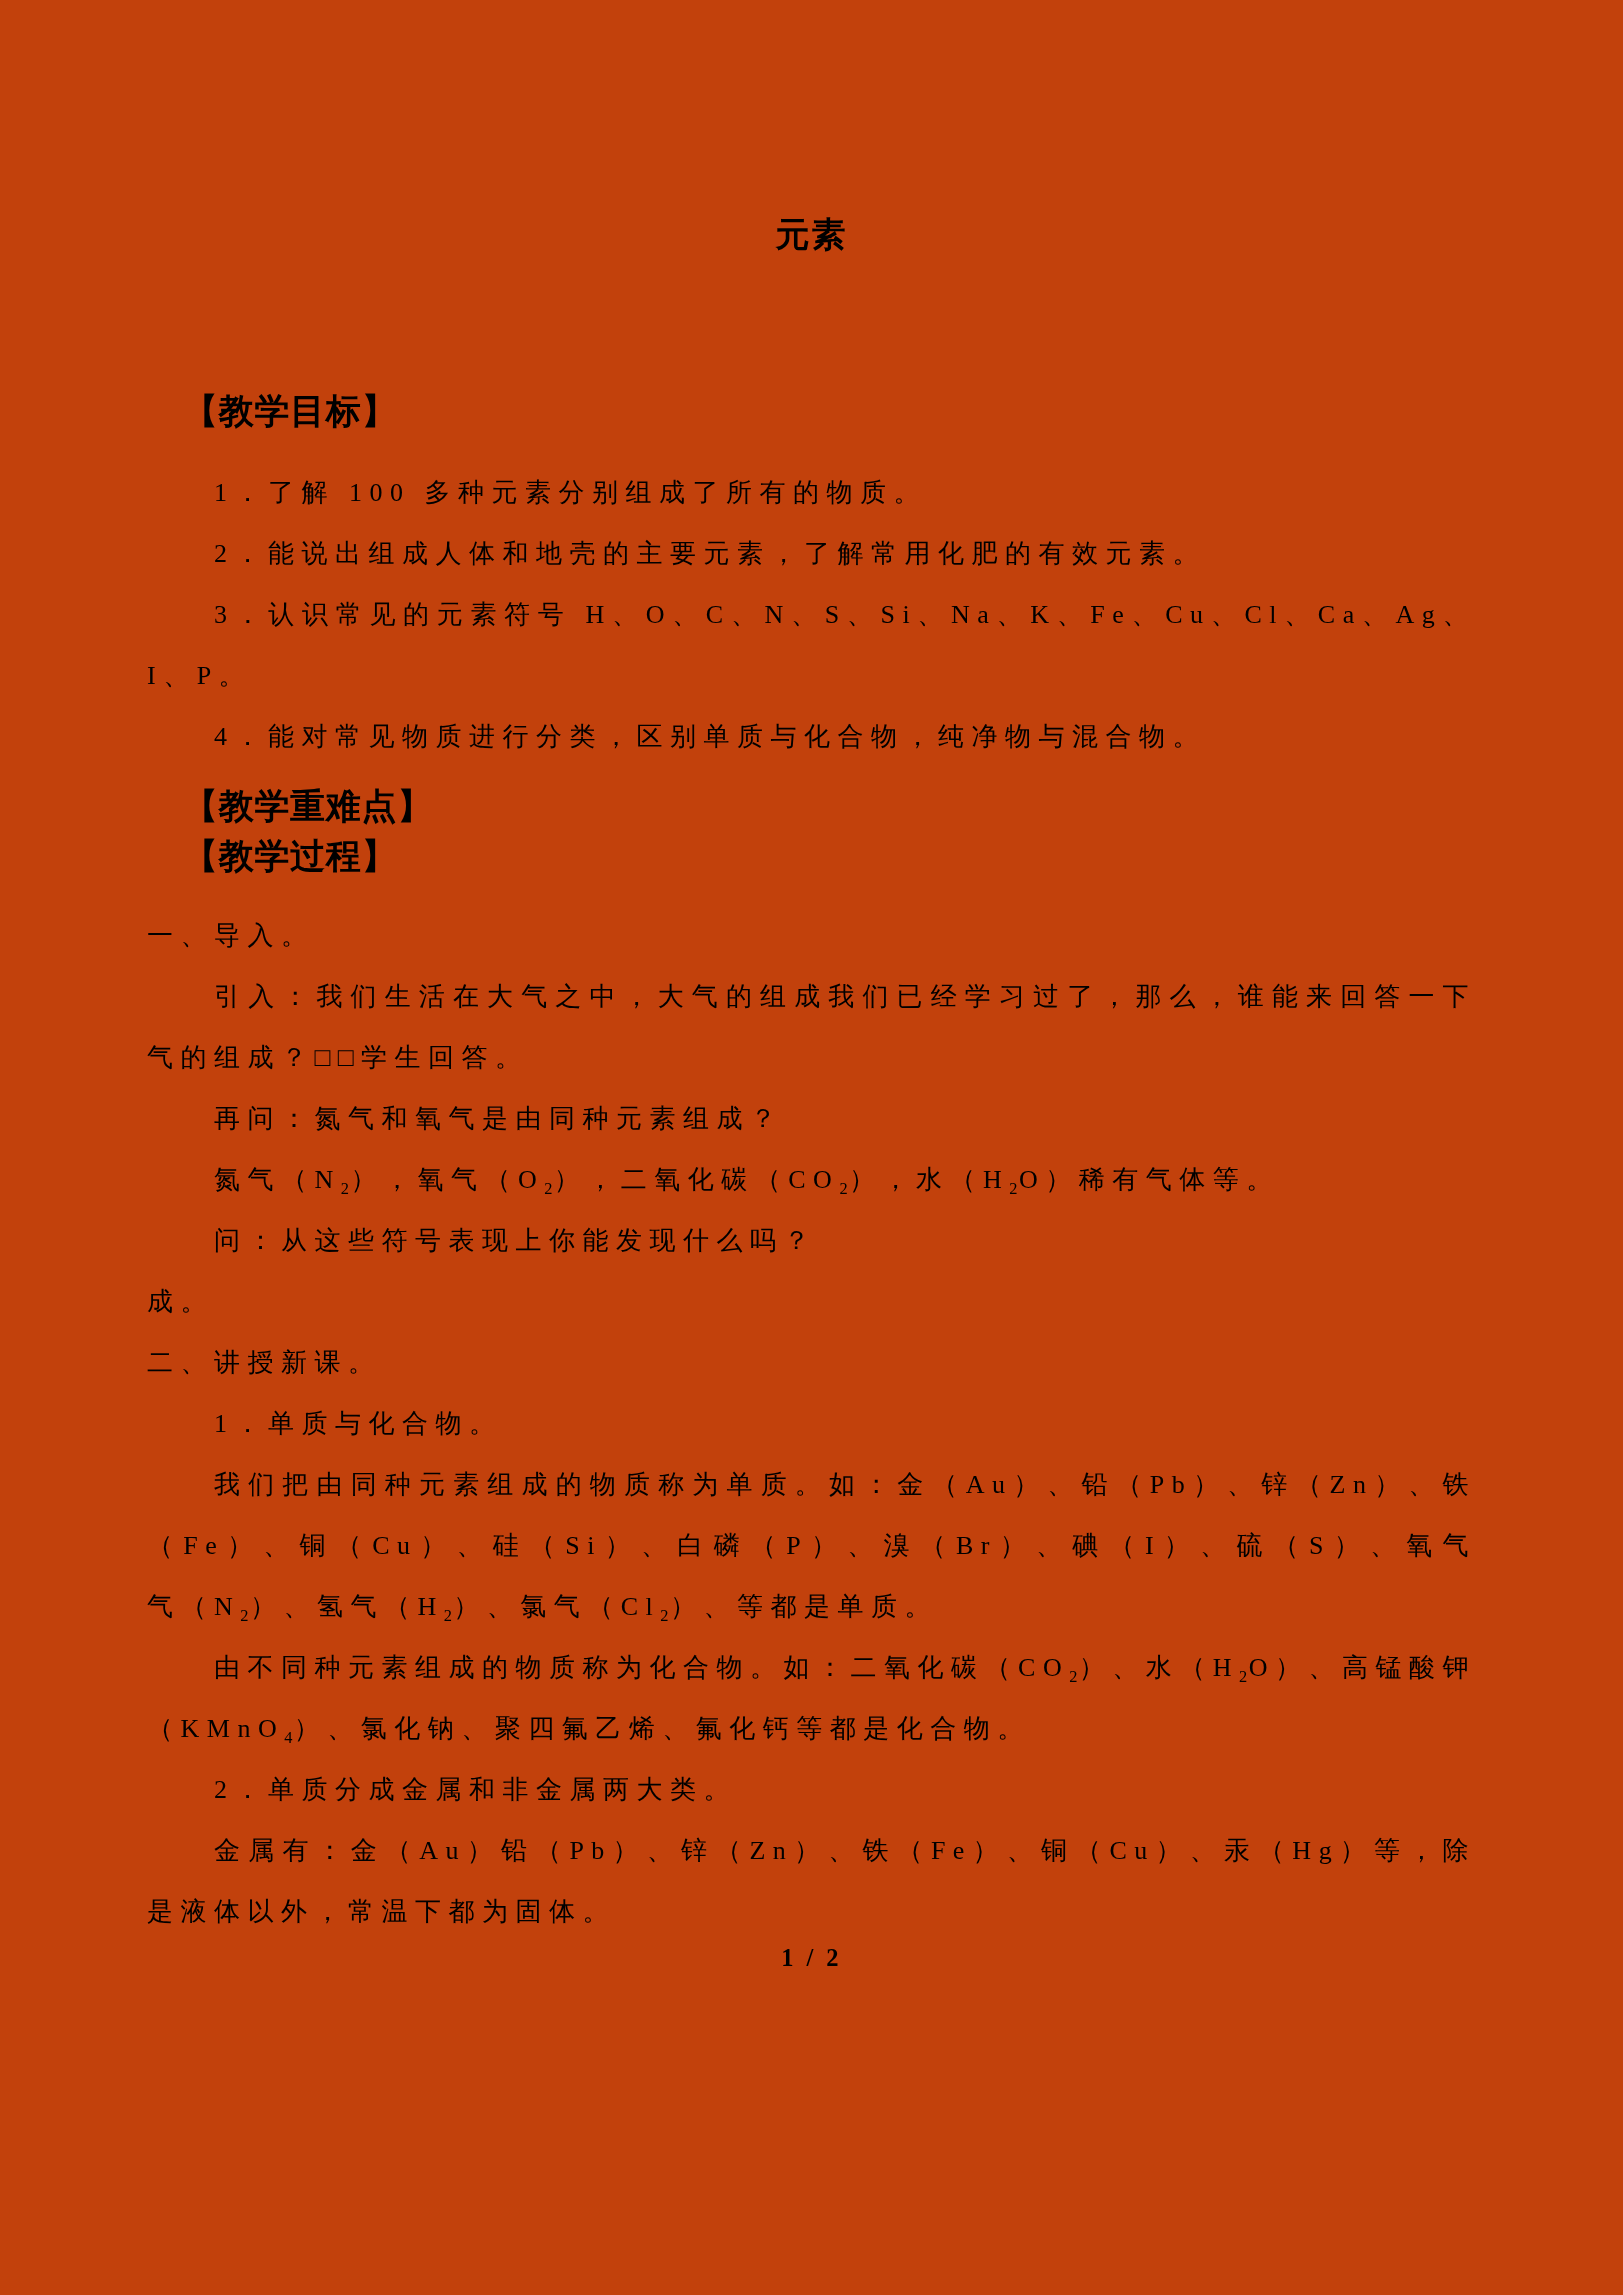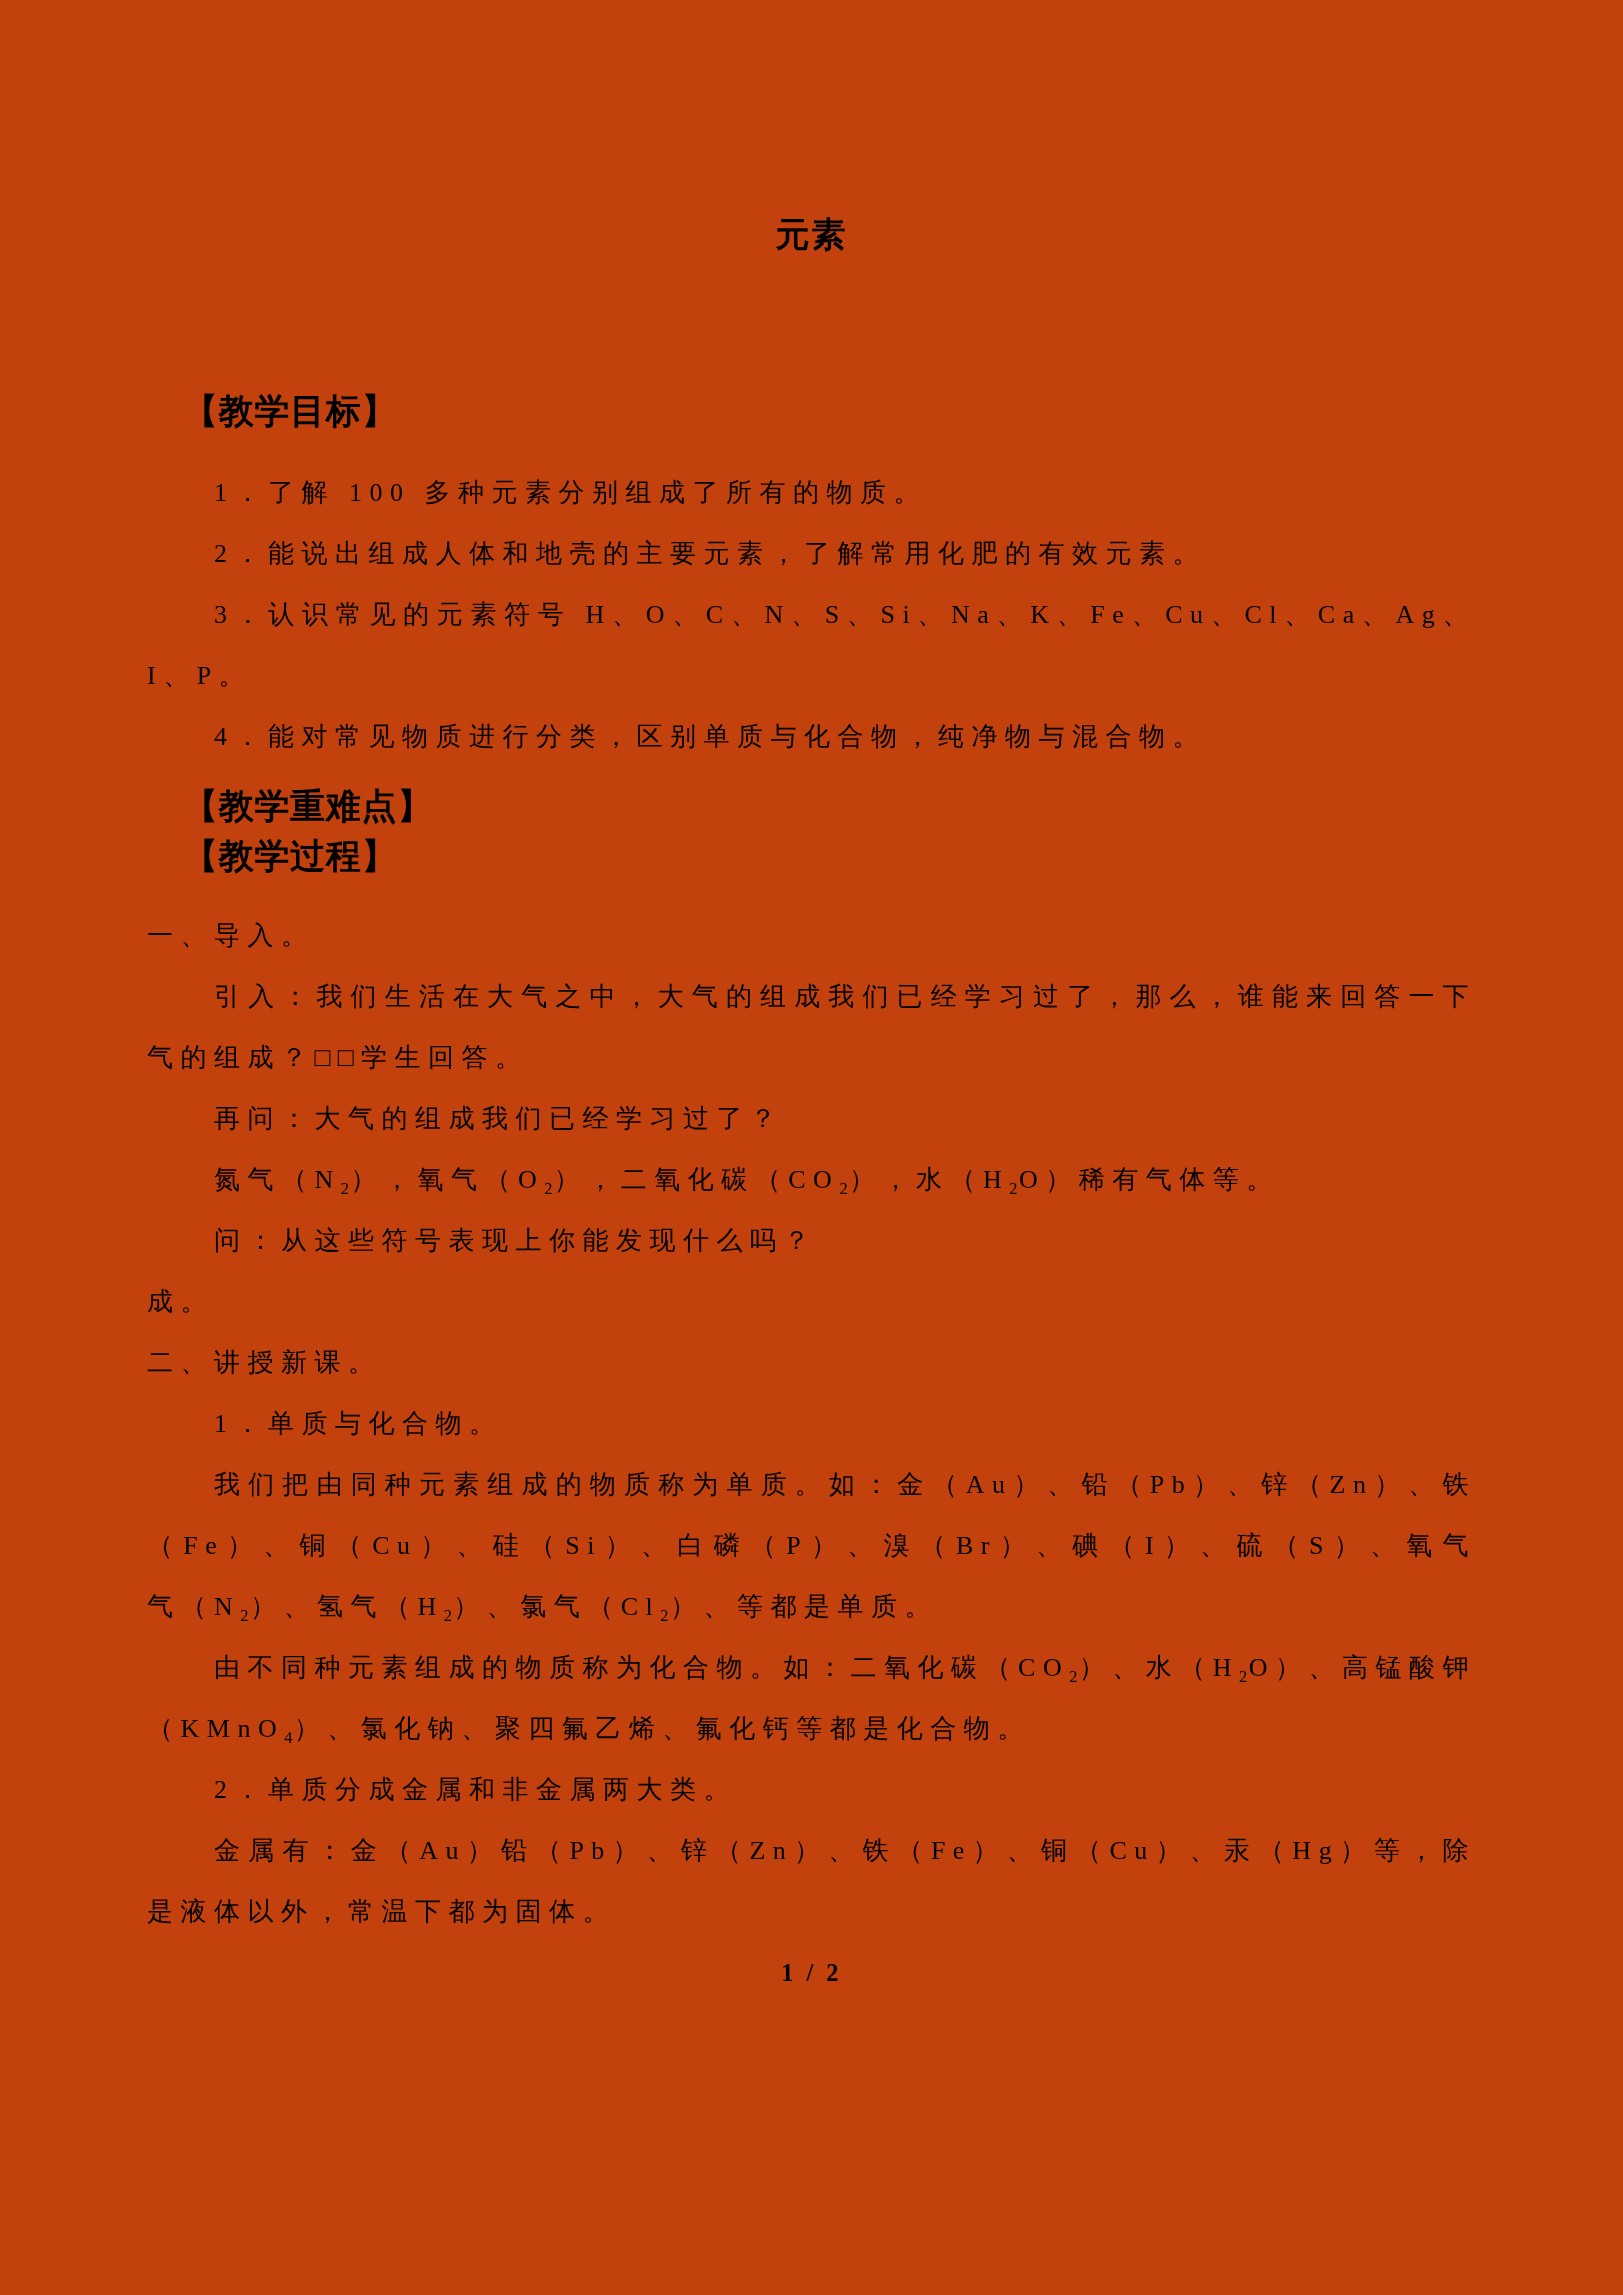--- a/index.html
+++ b/index.html
@@ -20,21 +20,21 @@
     font-size:26px;line-height:61px;height:61px;
     letter-spacing:7.5px;white-space:nowrap;overflow:hidden;
   }
   .body-line.indent{text-indent:67px;}
   .body-line.justify{
     white-space:normal;text-align:justify;text-align-last:justify;
   }
   .body-line sub{font-size:16.4px;line-height:0;letter-spacing:1.4px;}
   .page-footer{
     font-size:24.5px;font-weight:bold;text-align:center;
-    letter-spacing:3.4px;line-height:30px;height:30px;margin-top:16px;
+    letter-spacing:3.4px;line-height:30px;height:30px;margin-top:1px;
   }
   [data-name="heading-objectives"]{margin-top:136px;}
   [data-name="line-obj-1"]{margin-top:31px;}
   [data-name="heading-keypoints"]{margin-top:20.5px;}
   [data-name="line-keypoints"]{margin-top:23px;}
   [data-name="heading-process"]{margin-top:12.3px;}
   [data-name="line-process-intro"]{margin-top:29px;}
 </style>
 </head>
 <body>
@@ -52,21 +52,21 @@
   <div class="body-line indent" data-name="line-obj-4">4．能对常见物质进行分类，区别单质与化合物，纯净物与混合物。</div>
 
   <div class="heading" data-name="heading-keypoints">【教学重难点】</div>
 
 
   <div class="heading" data-name="heading-process">【教学过程】</div>
 
   <div class="body-line" data-name="line-process-intro">一、导入。</div>
   <div class="body-line indent justify" data-name="line-intro-lead-a">引入：我们生活在大气之中，大气的组成我们已经学习过了，那么，谁能来回答一下大</div>
   <div class="body-line" data-name="line-intro-lead-b">气的组成？□□学生回答。</div>
-  <div class="body-line indent" data-name="line-ask-again">再问：大气的组成我们已经学习过了？</div>
+  <div class="body-line indent" data-name="line-ask-again">再问：氮气和氧气是由同种元素组成？</div>
   <div class="body-line indent" data-name="line-gases">氮气（N<sub>2</sub>），氧气（O<sub>2</sub>），二氧化碳（CO<sub>2</sub>），水（H<sub>2</sub>O）稀有气体等。</div>
   <div class="body-line indent" data-name="line-ask-find">问：从这些符号表现上你能发现什么吗？</div>
   <div class="body-line" data-name="line-discover-b">成。</div>
   <div class="body-line" data-name="line-new-lesson">二、讲授新课。</div>
   <div class="body-line indent" data-name="line-sub1-title">1．单质与化合物。</div>
   <div class="body-line indent justify" data-name="line-danzhi-a">我们把由同种元素组成的物质称为单质。如：金（Au）、铅（Pb）、锌（Zn）、铁</div>
   <div class="body-line justify" data-name="line-danzhi-b">（Fe）、铜（Cu）、硅（Si）、白磷（P）、溴（Br）、碘（I）、硫（S）、氧气（O）、氮</div>
   <div class="body-line" data-name="line-danzhi-c">气（N<sub>2</sub>）、氢气（H<sub>2</sub>）、氯气（Cl<sub>2</sub>）、等都是单质。</div>
   <div class="body-line indent justify" data-name="line-huahewu-a">由不同种元素组成的物质称为化合物。如：二氧化碳（CO<sub>2</sub>）、水（H<sub>2</sub>O）、高锰酸钾</div>
   <div class="body-line" data-name="line-huahewu-b">（KMnO<sub>4</sub>）、氯化钠、聚四氟乙烯、氟化钙等都是化合物。</div>

